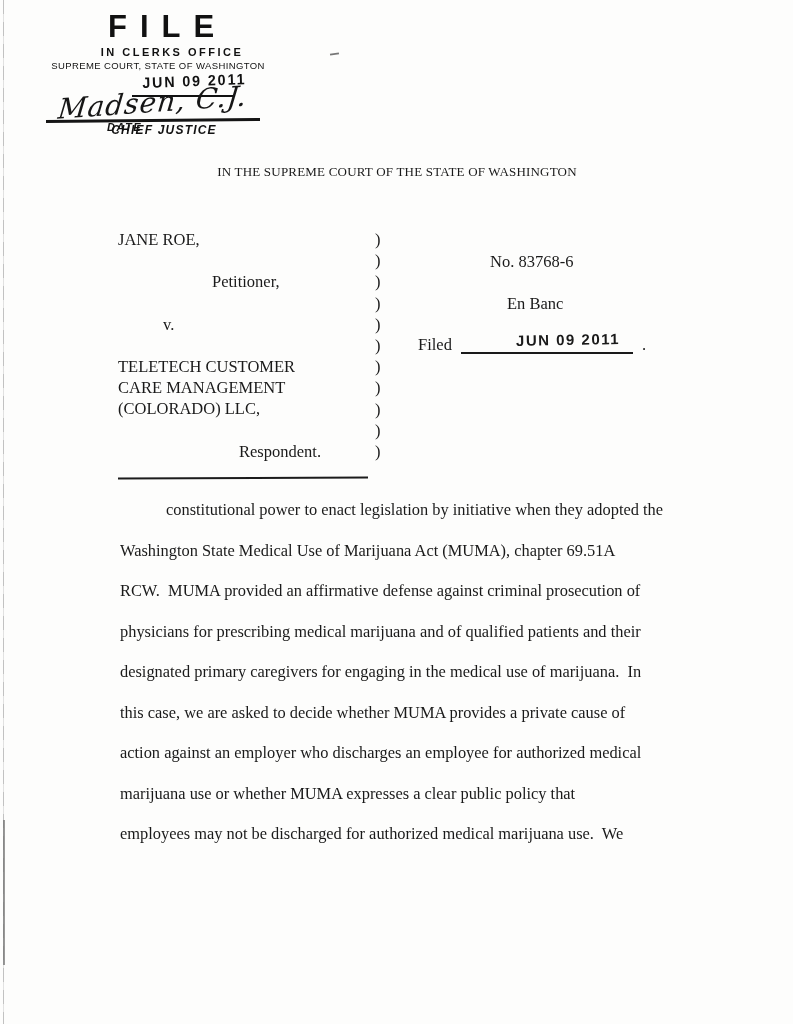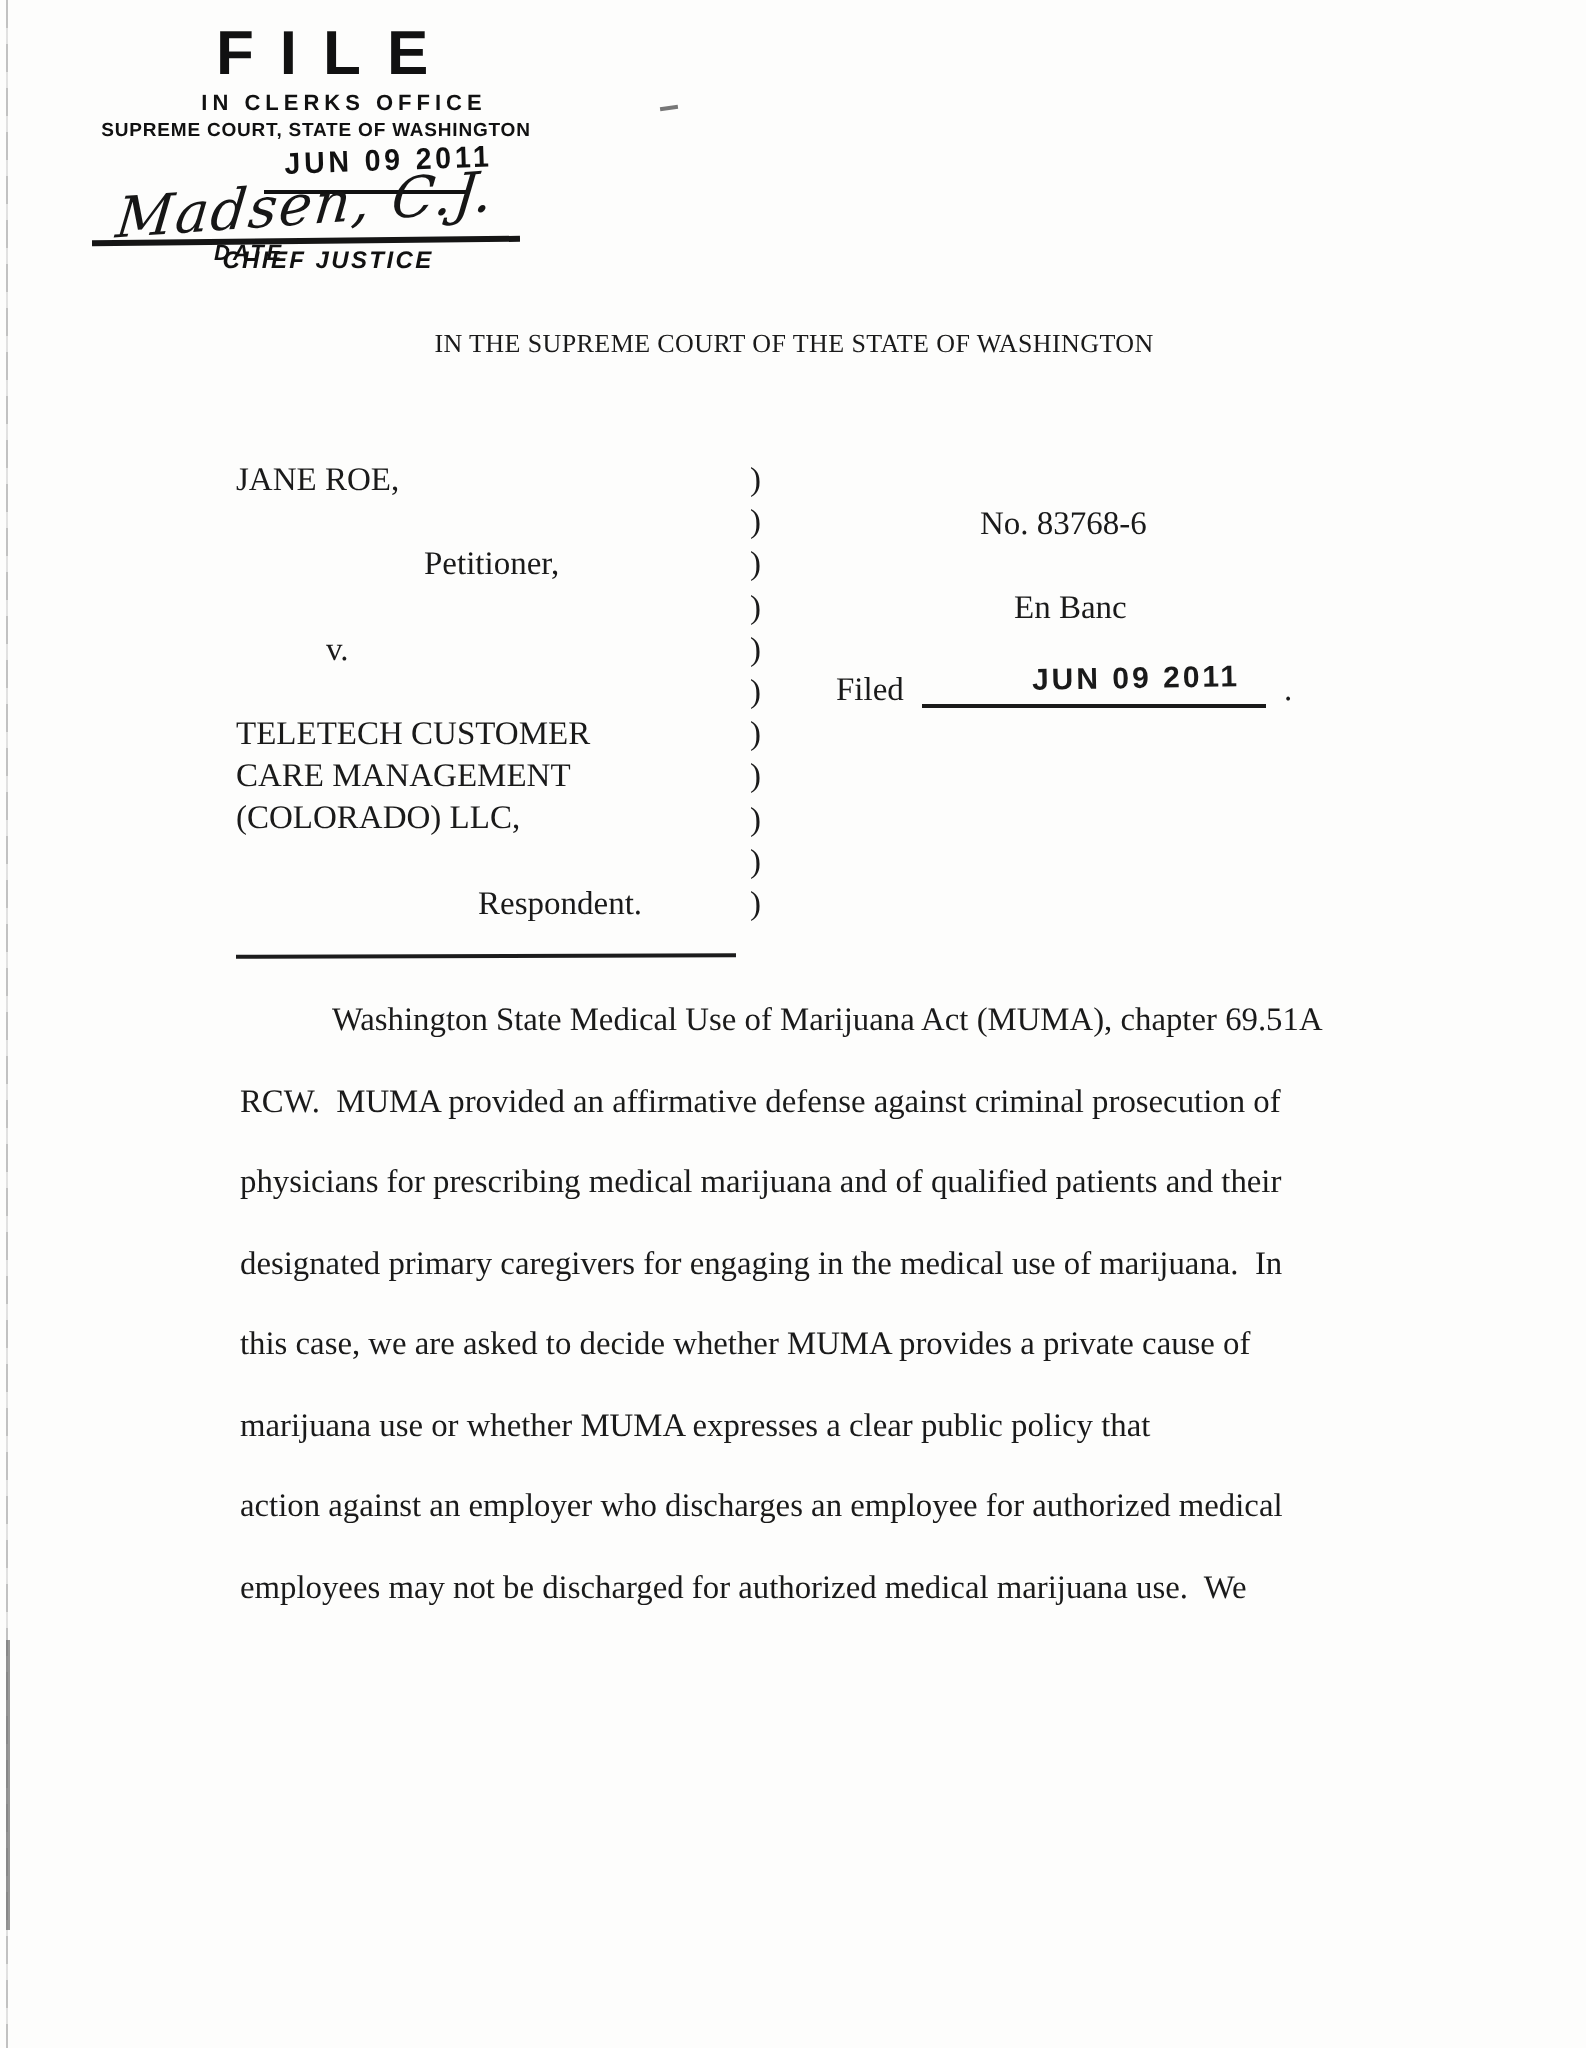--- a/index.html
+++ b/index.html
@@ -12,21 +12,21 @@
   
   .scan-edge{position:absolute;left:3px;top:0;width:1px;height:1024px;
     background:repeating-linear-gradient(180deg,#9a9a9a 0 14px,#cfcfcf 14px 22px);opacity:.6;}
   .scan-edge-dark{position:absolute;left:3px;top:820px;width:2px;height:145px;background:#6d6d6d;opacity:.7;}
   .scan-dash{position:absolute;left:330px;top:53px;width:9px;height:2px;background:#777;transform:rotate(-8deg);}
 
   
   .stamp{position:absolute;color:#111;font-family:"Liberation Sans","DejaVu Sans",sans-serif;}
   .stamp-title{left:108px;top:9px;font-size:31px;font-weight:700;letter-spacing:13px;}
   .stamp-office{left:172px;top:46px;transform:translateX(-50%);font-size:11px;font-weight:700;letter-spacing:2.5px;white-space:nowrap;}
-  .stamp-court{left:158px;top:60px;transform:translateX(-50%);font-size:9.5px;font-weight:700;letter-spacing:.4px;white-space:nowrap;}
+  .stamp-court{left:158px;top:60px;transform:translateX(-50%);font-size:9.5px;font-weight:400;letter-spacing:.4px;white-space:nowrap;}
   .stamp-date-label{left:107px;top:80px;font-size:11px;font-weight:700;font-style:italic;letter-spacing:1.5px;margin-top:41px;}
   .stamp-date-line{position:absolute;left:132px;top:95px;width:102px;height:2px;background:#111;}
   .stamp-date-value{left:142px;top:74px;font-size:15px;font-weight:700;letter-spacing:2px;transform:scaleX(.95) rotate(-2deg);transform-origin:left top;white-space:nowrap;}
   .signature{position:absolute;left:58px;top:86px;font-family:"DejaVu Serif",serif;font-style:italic;
     font-size:28px;color:#161616;transform:rotate(-4deg) skewX(-10deg);letter-spacing:1px;white-space:nowrap;}
   .signature-line{position:absolute;left:46px;top:119px;width:214px;height:3px;background:#151515;transform:rotate(-.6deg);}
   .stamp-signer{left:164px;top:123px;transform:translateX(-50%);font-size:12px;font-weight:700;font-style:italic;letter-spacing:1.2px;white-space:nowrap;}
 
   
   .court-title{position:absolute;left:397px;top:164px;transform:translateX(-50%);
@@ -108,23 +108,24 @@
     <span class="cap-en-banc">En Banc</span>
     <span class="cap-filed-label">Filed</span>
     <span class="filed-line"></span>
     <span class="cap-filed-date">JUN 09 2011</span>
     <span class="cap-filed-period">.</span>
   </div>
 
   <div class="caption-rule"></div>
 
   <div class="opinion">
+      <span class="op-line">constitutional power to enact legislation by initiative when they adopted the</span>
       <span class="op-line">Washington State Medical Use of Marijuana Act (MUMA), chapter 69.51A</span>
       <span class="op-line">RCW.  MUMA provided an affirmative defense against criminal prosecution of</span>
       <span class="op-line">physicians for prescribing medical marijuana and of qualified patients and their</span>
       <span class="op-line">designated primary caregivers for engaging in the medical use of marijuana.  In</span>
       <span class="op-line">this case, we are asked to decide whether MUMA provides a private cause of</span>
+      <span class="op-line">action against an employer who discharges an employee for authorized medical</span>
       <span class="op-line">marijuana use or whether MUMA expresses a clear public policy that</span>
-      <span class="op-line">action against an employer who discharges an employee for authorized medical</span>
       <span class="op-line">employees may not be discharged for authorized medical marijuana use.  We</span>
     </div>
 
 </div>
 
 </body></html>

